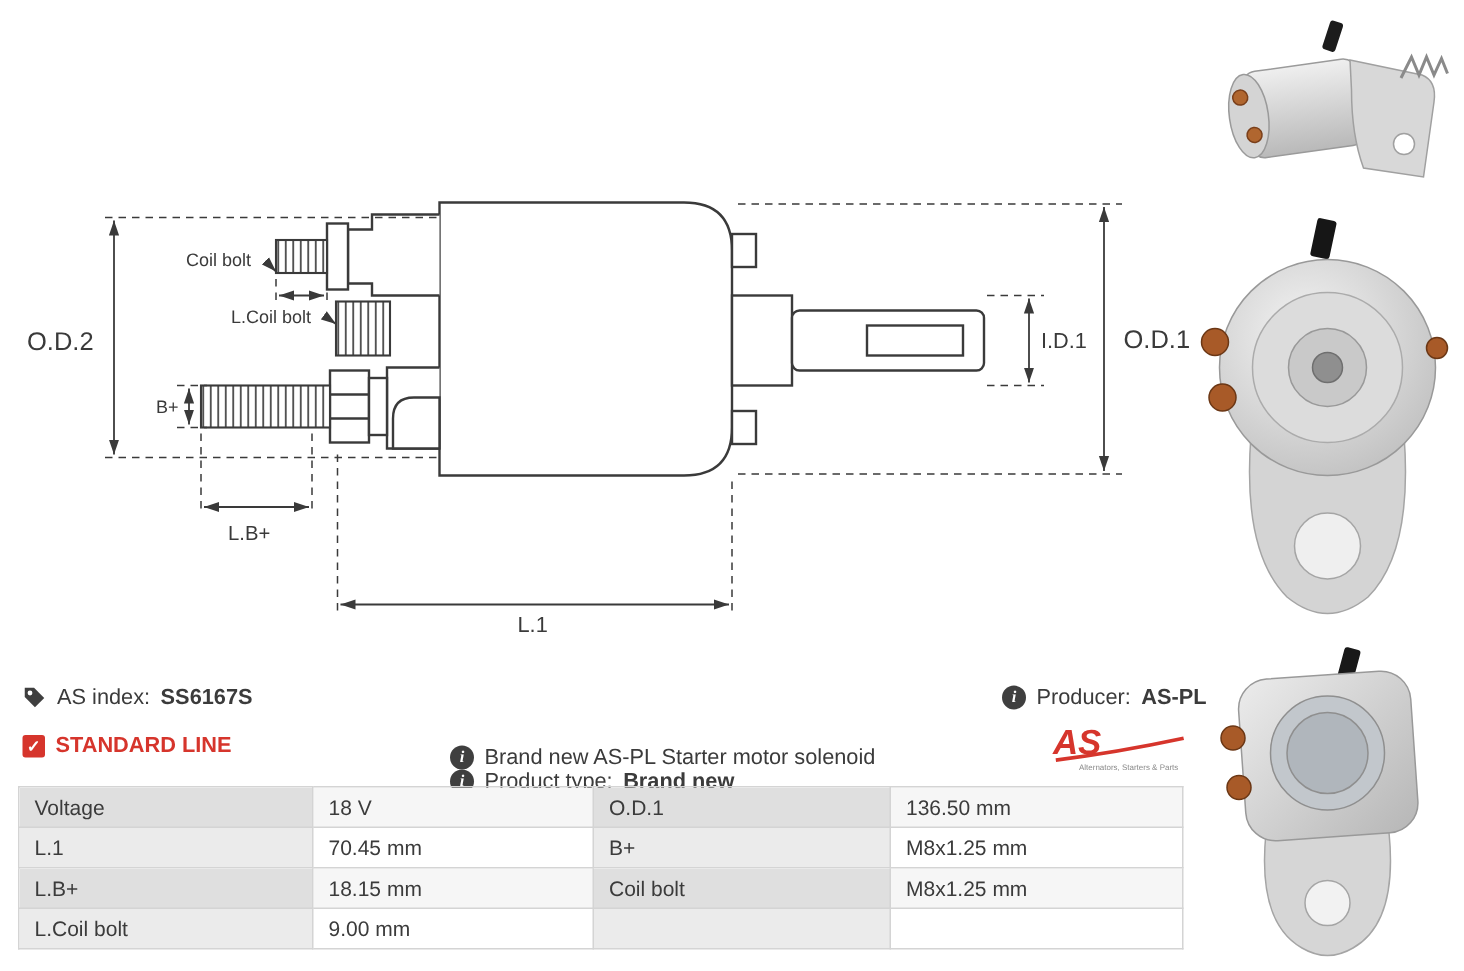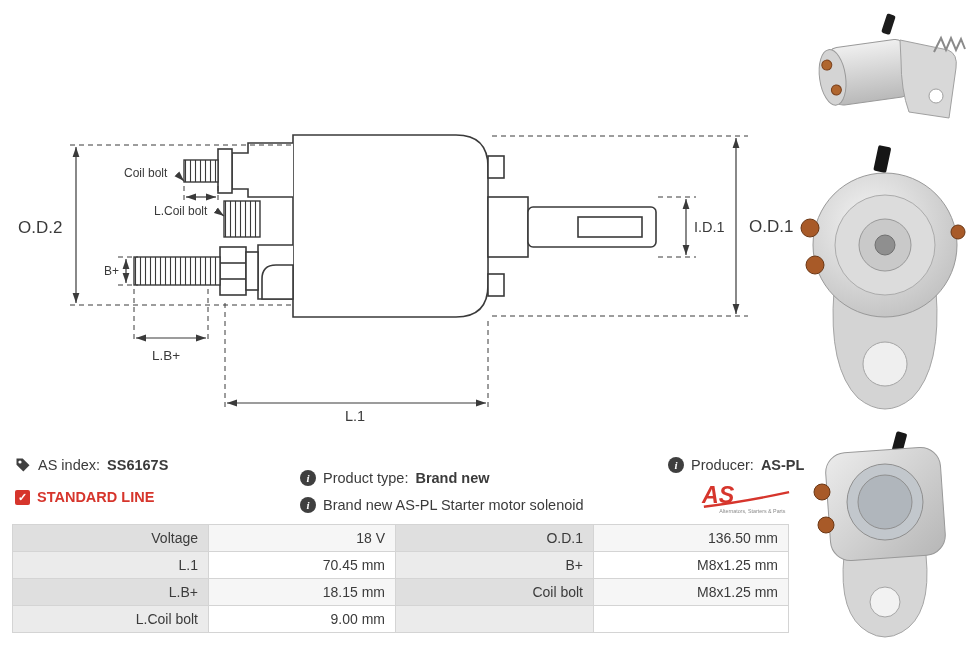--- a/index.html
+++ b/index.html
@@ -30,29 +30,29 @@
   .info-icon::before { content: "i"; }
   .check-icon { display: inline-flex; align-items: center; justify-content: center;
                 width: 15px; height: 15px; border-radius: 2px; background: #d6352c;
                 color: #fff; font-size: 11px; font-weight: bold; flex: 0 0 15px; }
   .check-icon::before { content: "\2713"; }
   .tag-icon { width: 16px; height: 16px; flex: 0 0 16px; }
 
   #info-as-index     { left: 15px;  top: 457px; justify-content: flex-end; }
   #info-standard     { left: 15px;  top: 489px; }
   #info-desc         { left: 300px; top: 457px; margin-top: 40px; }
-  #info-product-type { left: 300px; top: 470px; }
+  #info-product-type { left: 300px; top: 513px; }
   #info-producer     { left: 668px; top: 457px; text-align: right; }
   .as-logo-wrap { position: absolute; left: 700px; top: 481px; width: 92px; height: 34px; }
 
   
   .specs { position: absolute; left: 12px; top: 524px; width: 776px;
            border-collapse: collapse; table-layout: fixed; font-size: 14px; }
   .specs td { border: 1px solid #d4d4d4; height: 27px; padding: 2px 10px;
-              text-align: right; overflow: hidden; }
+              text-align: left; overflow: hidden; }
   .specs tr:nth-child(odd)  td.lbl { background: #dfdfdf; }
   .specs tr:nth-child(odd)  td.val { background: #f6f6f6; }
   .specs tr:nth-child(even) td.lbl { background: #ebebeb; }
   .specs tr:nth-child(even) td.val { background: #ffffff; }
 </style>
 </head>
 <body>
 
 <div class="page">
 

